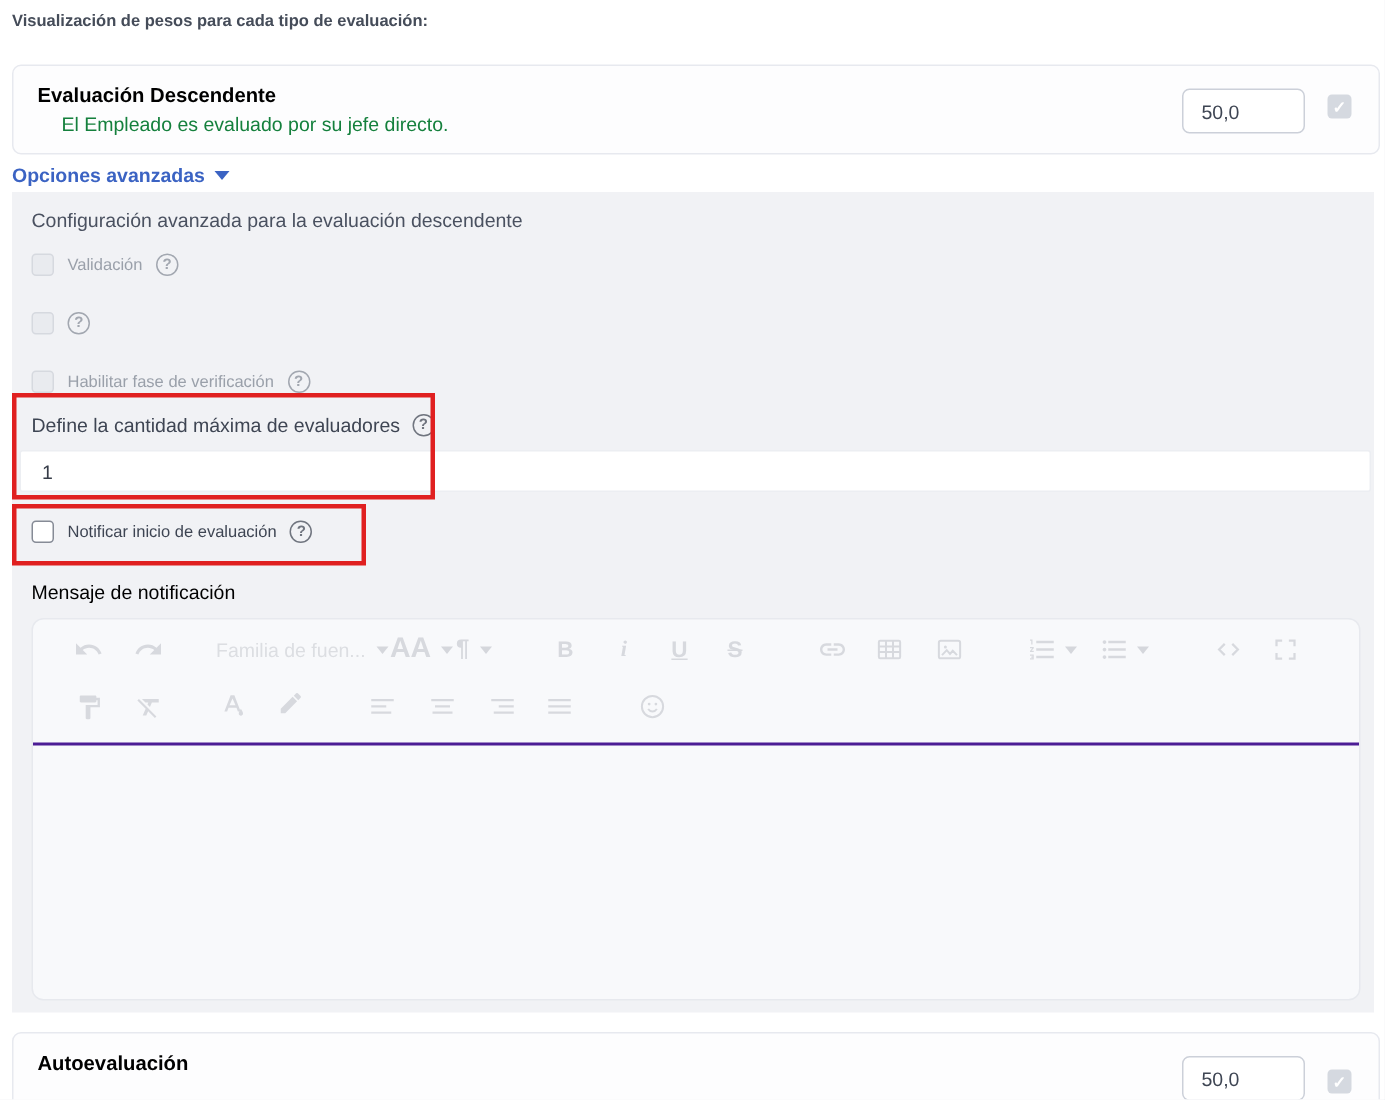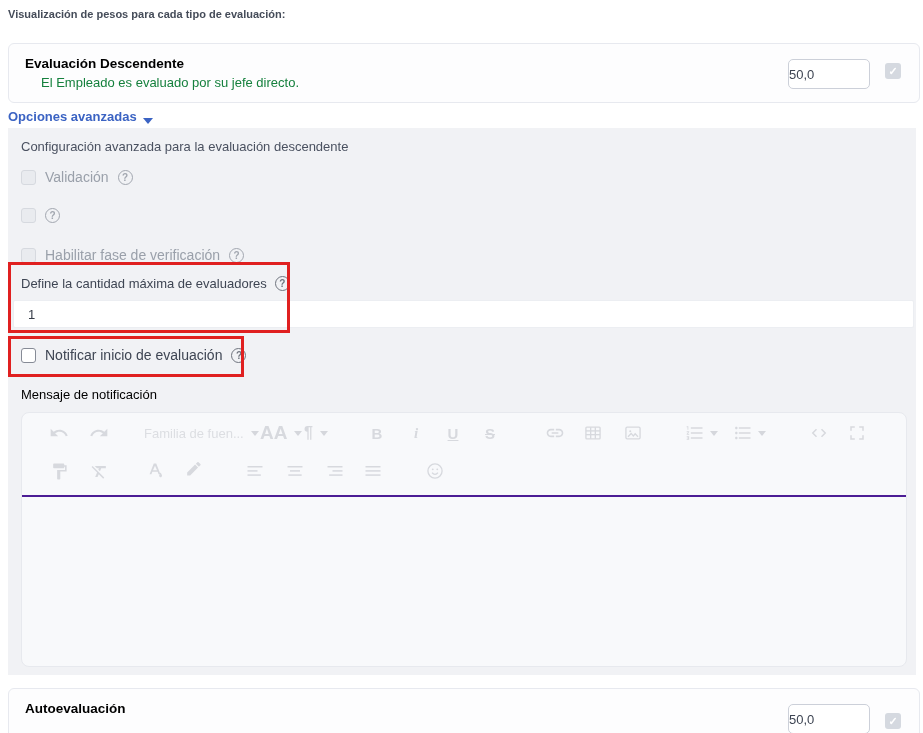--- a/index.html
+++ b/index.html
@@ -14,35 +14,35 @@
   .screen{position:relative;width:923px;height:733px;background:#fff;overflow:hidden;}
 
   .page-heading{position:absolute;left:8px;top:8px;font-size:11px;font-weight:700;color:#454c59;}
 
   
   .card{position:absolute;left:8px;width:912px;background:#fdfdfe;border:1px solid #e7e9ef;border-radius:6px;}
   .card1{top:43px;height:60px;}
   .card2{top:688px;height:60px;}
   .card-title{position:absolute;left:16px;top:12px;font-size:13.5px;font-weight:700;color:#000000;}
   .card-sub{position:absolute;left:32px;top:31px;font-size:13px;color:#15803d;}
-  .weight-input{position:absolute;left:779px;top:15px;width:82px;height:30px;border:1px solid #ccd0d9;border-radius:5px;background:#fff;font-family:"Liberation Sans",sans-serif;font-size:13px;color:#3e4553;padding-left:0;outline:none;}
+  .weight-input{position:absolute;left:779px;top:15px;width:82px;height:30px;border:1px solid #ccd0d9;border-radius:5px;background:#fff;font-family:"Liberation Sans",sans-serif;font-size:13px;color:#3e4553;padding-left:12px;outline:none;}
   .gcheck{position:absolute;left:876px;top:19px;width:16px;height:16px;background:#d5d9e0;border-radius:3px;color:#fff;font-size:11px;font-weight:700;display:flex;align-items:center;justify-content:center;cursor:default;}
 
   
-  .adv-link{position:absolute;left:8px;top:109px;font-size:13px;font-weight:700;color:var(--accent-blue);cursor:pointer;display:flex;align-items:flex-end;gap:6px;}
+  .adv-link{position:absolute;left:8px;top:109px;font-size:13px;font-weight:700;color:var(--accent-blue);cursor:pointer;display:flex;align-items:center;gap:6px;}
   .caret-blue{width:0;height:0;border-left:5px solid transparent;border-right:5px solid transparent;border-top:6px solid var(--accent-blue);}
 
   
   .adv{position:absolute;left:8px;top:128px;width:908px;height:547px;background:#f1f2f5;}
   .adv-heading{position:absolute;left:13px;top:11px;font-size:13px;color:#4a5160;}
   .chk-row{position:absolute;left:13px;display:flex;align-items:center;gap:9px;}
   .cb{width:15px;height:15px;border-radius:3px;flex:0 0 auto;}
   .cb.disabled{background:#e9ebef;border:1px solid #d6d9df;cursor:default;}
   .cb.enabled{background:#fff;border:1px solid #868b96;cursor:pointer;}
-  .lbl{font-size:14px;}
+  .lbl{font-size:11px;}
   .lbl.gray{color:var(--gray);}
   .lbl.dark{color:var(--dark);}
   .help{width:15px;height:15px;border-radius:50%;border:1.4px solid currentColor;font-size:10px;font-weight:700;display:inline-flex;align-items:center;justify-content:center;flex:0 0 auto;}
   .help.gray{color:#a2a7b0;}
   .help.dark{color:#70757f;}
   .field-label{position:absolute;left:13px;font-size:13px;color:var(--dark);display:flex;align-items:center;gap:8px;text-align:center;}
   .wide-input{position:absolute;left:5px;top:172px;width:901px;height:28px;background:#fff;border:1px solid #eceef2;border-radius:2px;font-family:"Liberation Sans",sans-serif;font-size:13px;color:#363c48;padding-left:14px;outline:none;}
 
   
   .annot{position:absolute;border:3px solid var(--annotation-red);pointer-events:none;z-index:6;}

